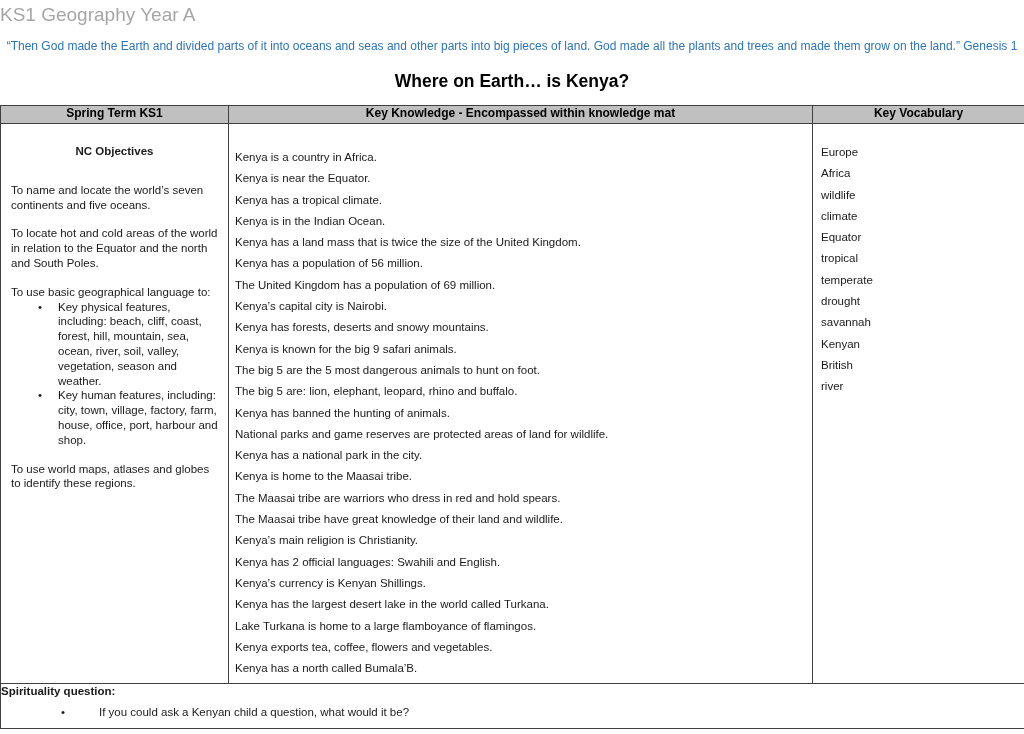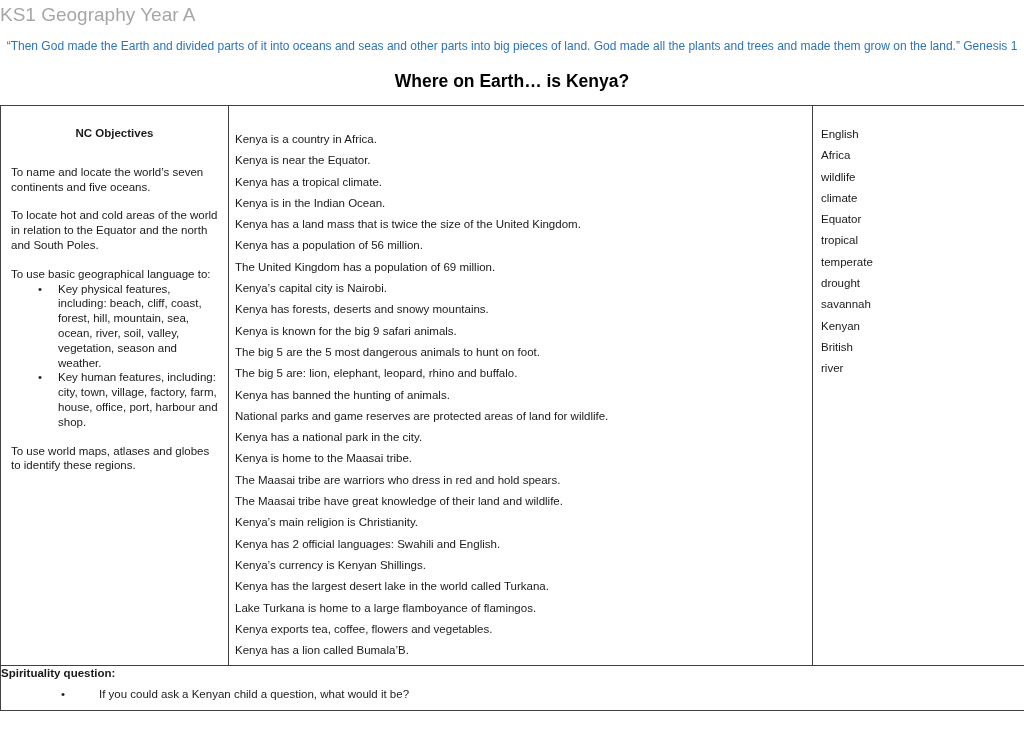--- a/index.html
+++ b/index.html
@@ -67,20 +67,25 @@
 
 <h2 class="page-title">Where on Earth… is Kenya?</h2>
 
 <table class="mat">
   <colgroup>
     <col style="width:228px">
     <col style="width:584px">
     <col style="width:212px">
   </colgroup>
   <tbody>
+      <tr>
+    <th class="col-header">Spring Term KS1</th>
+    <th class="col-header">Key Knowledge - Encompassed within knowledge mat</th>
+    <th class="col-header">Key Vocabulary</th>
+  </tr>
   <tr>
     <td class="body-cell">
       <div class="objectives">
         <p class="nc-title">NC Objectives</p>
         <p class="obj-para">To name and locate the world’s seven continents and five oceans.</p>
         <p class="obj-para">To locate hot and cold areas of the world in relation to the Equator and the north and South Poles.</p>
         <p class="obj-para" style="margin-bottom:0;">To use basic geographical language to:</p>
         <ul>
               <li>Key physical features, including: beach, cliff, coast, forest, hill, mountain, sea, ocean, river, soil, valley, vegetation, season and weather.</li>
               <li>Key human features, including: city, town, village, factory, farm, house, office, port, harbour and shop.</li>
@@ -107,26 +112,26 @@
             <p>Kenya has a national park in the city.</p>
             <p>Kenya is home to the Maasai tribe.</p>
             <p>The Maasai tribe are warriors who dress in red and hold spears.</p>
             <p>The Maasai tribe have great knowledge of their land and wildlife.</p>
             <p>Kenya’s main religion is Christianity.</p>
             <p>Kenya has 2 official languages: Swahili and English.</p>
             <p>Kenya’s currency is Kenyan Shillings.</p>
             <p>Kenya has the largest desert lake in the world called Turkana.</p>
             <p>Lake Turkana is home to a large flamboyance of flamingos.</p>
             <p>Kenya exports tea, coffee, flowers and vegetables.</p>
-            <p>Kenya has a lion called Bumala’B.</p>
+            <p>Kenya has a north called Bumala’B.</p>
           </div>
     </td>
     <td class="body-cell">
       <div class="vocab">
-            <p>English</p>
+            <p>Europe</p>
             <p>Africa</p>
             <p>wildlife</p>
             <p>climate</p>
             <p>Equator</p>
             <p>tropical</p>
             <p>temperate</p>
             <p>drought</p>
             <p>savannah</p>
             <p>Kenyan</p>
             <p>British</p>

